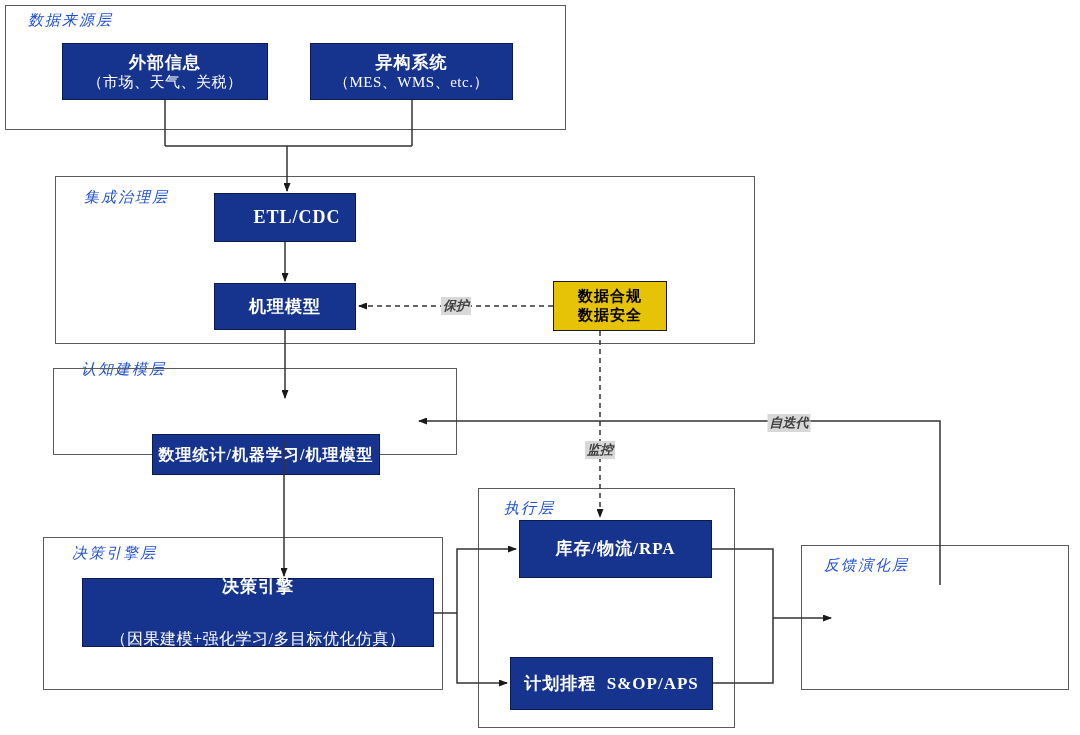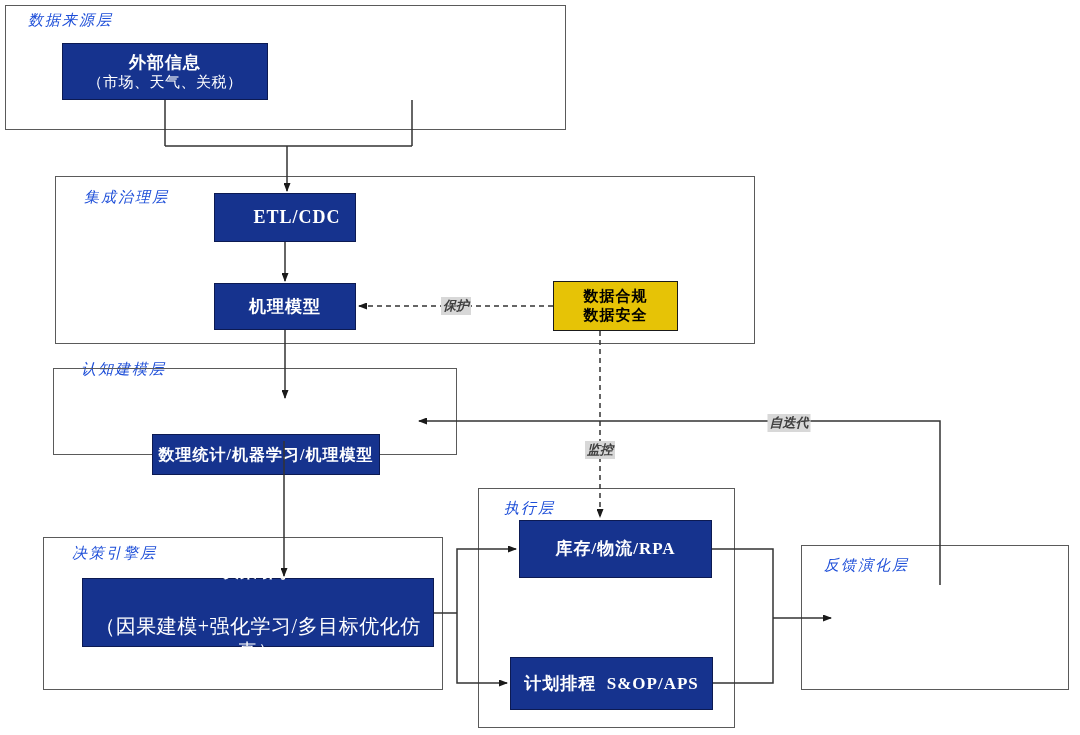--- a/index.html
+++ b/index.html
@@ -84,41 +84,45 @@
   <div class="layer-label" style="left:69px;top:360px;">认知建模层</div>
   <div class="layer-label" style="left:60px;top:544px;">决策引擎层</div>
   <div class="layer-label" style="left:492px;top:499px;">执行层</div>
   <div class="layer-label" style="left:812px;top:556px;">反馈演化层</div>
 
   <div class="node blue" style="left:62px;top:43px;width:206px;height:57px;">
     <div class="title">外部信息</div>
     <div class="subtitle">（市场、天气、关税）</div>
   </div>
 
+  <div class="node blue" style="left:310px;top:43px;width:203px;height:57px;">
+    <div class="title">异构系统</div>
+    <div class="subtitle">（MES、WMS、etc.）</div>
+  </div>
 
   <div class="node blue" style="left:214px;top:193px;width:142px;height:49px;">
     <div class="title" style="font-size:18px;margin-left:24px;">ETL/CDC</div>
   </div>
 
   <div class="node blue" style="left:214px;top:283px;width:142px;height:47px;">
     <div class="title">机理模型</div>
   </div>
 
-  <div class="node yellow" style="left:553px;top:281px;width:125px;height:50px;">
+  <div class="node yellow" style="left:553px;top:281px;width:114px;height:50px;">
     <div class="line" style="font-size:15px;">数据合规</div>
     <div class="line" style="font-size:15px;">数据安全</div>
   </div>
 
   <div class="node blue" style="left:152px;top:400px;width:228px;height:41px;margin-top:34px;">
     <div class="title" style="font-size:16px;">数理统计/机器学习/机理模型</div>
   </div>
 
   <div class="node blue" style="left:82px;top:578px;width:352px;height:69px;">
     <div class="title">决策引擎</div>
-    <div class="subtitle" style="font-size:20px;margin-top:32px;">（因果建模+强化学习/多目标优化仿真）</div>
+    <div class="subtitle" style="font-size:16px;margin-top:32px;">（因果建模+强化学习/多目标优化仿真）</div>
   </div>
 
   <div class="node blue" style="left:519px;top:520px;width:193px;height:58px;">
     <div class="title">库存/物流/RPA</div>
   </div>
 
   <div class="node blue" style="left:510px;top:657px;width:203px;height:53px;">
     <div class="title" style="white-space:pre;">计划排程  S&amp;OP/APS</div>
   </div>
 

